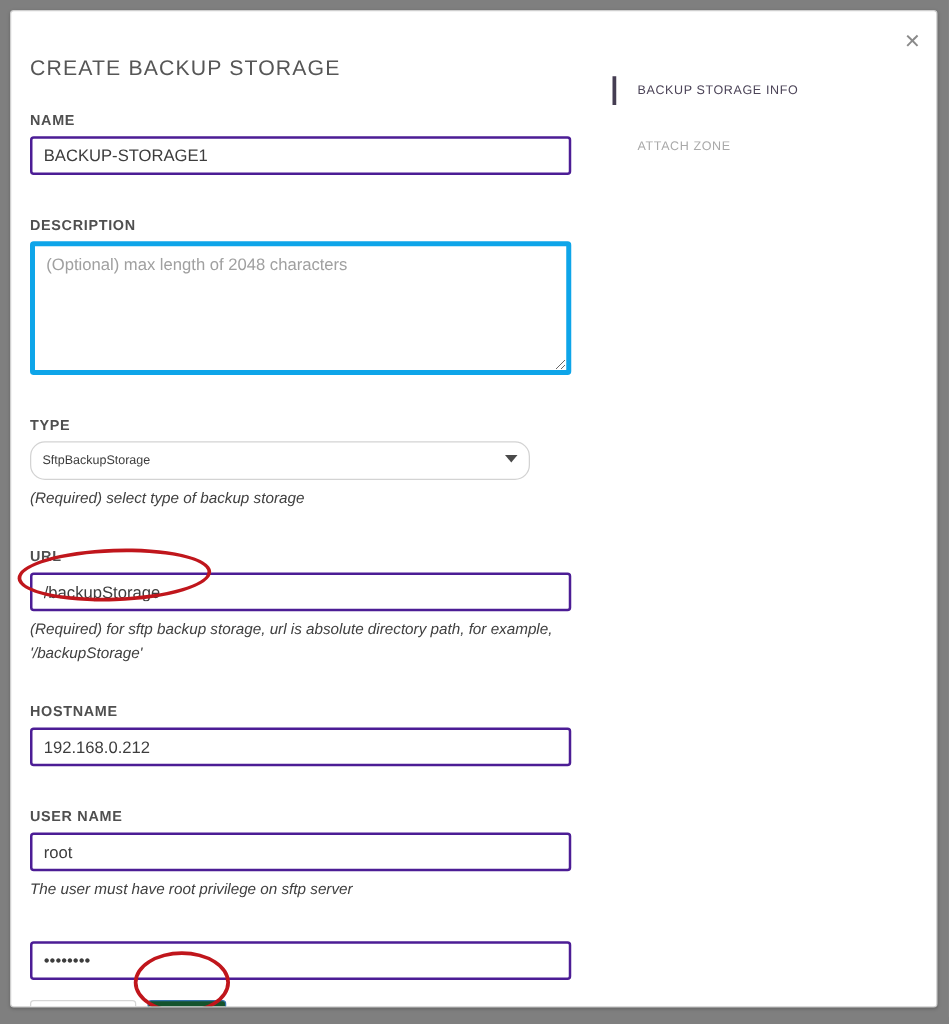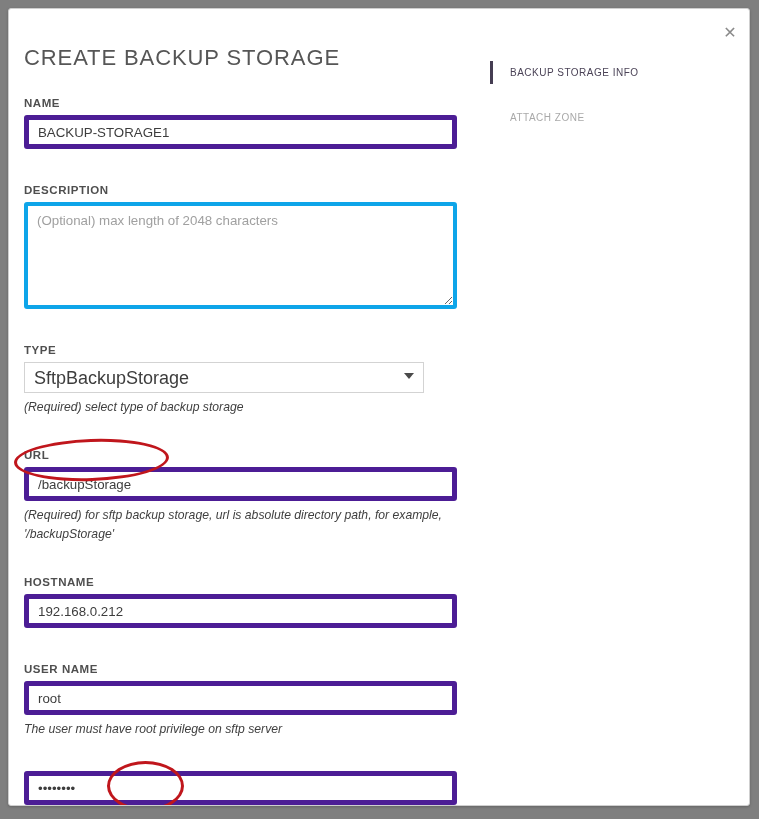--- a/index.html
+++ b/index.html
@@ -41,21 +41,21 @@
     user-select: none;
   }
   
   #form-col {
     position: absolute;
     left: 8px; top: 0;
     width: 452px;
     padding: 36px 0 0 7px;
   }
   .modal-title {
-    font-size: 22px;
+    font-size: 17px;
     color: #565656;
     letter-spacing: 0.9px;
     font-weight: 400;
     margin: 0 0 26px 0;
     white-space: nowrap;
   }
   .field { margin-bottom: 0; margin-top: 18px; }
   .field-label {
     font-size: 11.5px;
     font-weight: bold;
@@ -66,21 +66,21 @@
   }
   .txt-input {
     display: block;
     width: 433px;
     height: 31px;
     padding: 12px 9px;
     font-size: 13.3px;
     color: #3d3d3d;
     font-family: "Liberation Sans", sans-serif;
     background: #fff;
-    border: 5px solid #4c1d95;
+    border: 2px solid #4c1d95;
     border-radius: 3px;
     outline: none;
   }
   .txt-input::placeholder { color: #a8a8a8; }
   .txt-area {
     display: block;
     width: 433px;
     height: 107px;
     padding: 7px 9px;
     font-size: 13.3px;
@@ -91,26 +91,26 @@
     outline: none;
     resize: vertical;
   }
   .txt-area::placeholder { color: #a0a0a0; }
   .sel-wrap { position: relative; width: 400px; }
   .sel-box {
     display: block;
     width: 400px;
     height: 31px;
     padding: 4px 26px 4px 9px;
-    font-size: 18px;
+    font-size: 10px;
     color: #3d3d3d;
     font-family: "Liberation Sans", sans-serif;
     background: #fff;
     border: 1px solid #d3d3d3;
-    border-radius: 0;
+    border-radius: 12px;
     line-height: 22px;
     cursor: pointer;
     white-space: nowrap;
     overflow: hidden;
   }
   .sel-arrow {
     position: absolute;
     right: 10px; top: 11px;
     width: 0; height: 0;
     border-left: 5px solid transparent;

